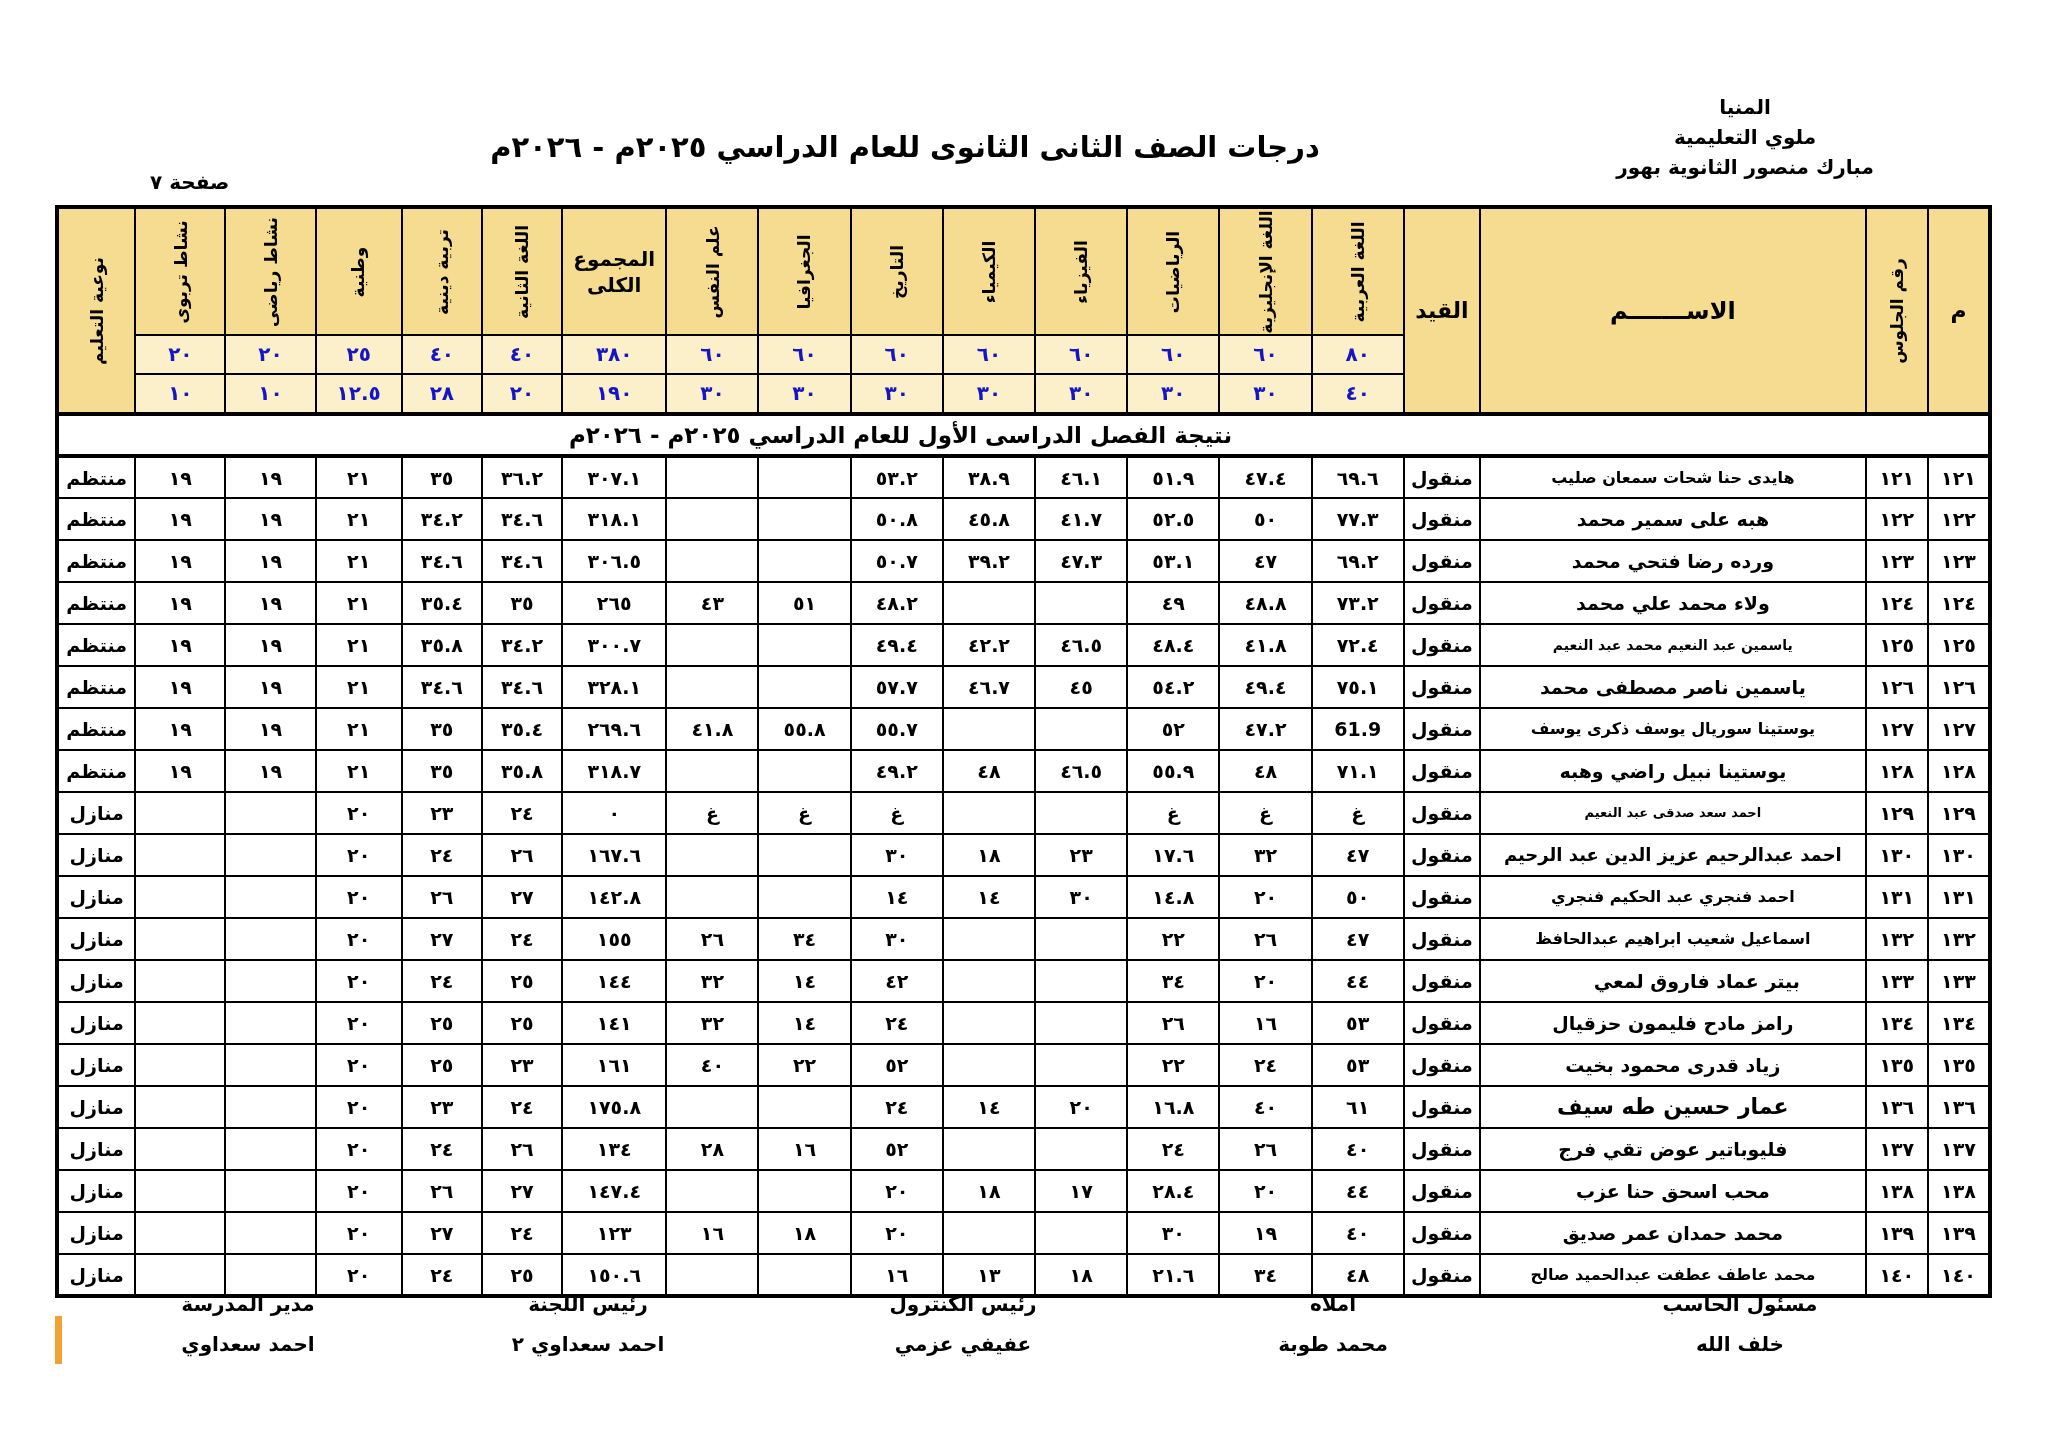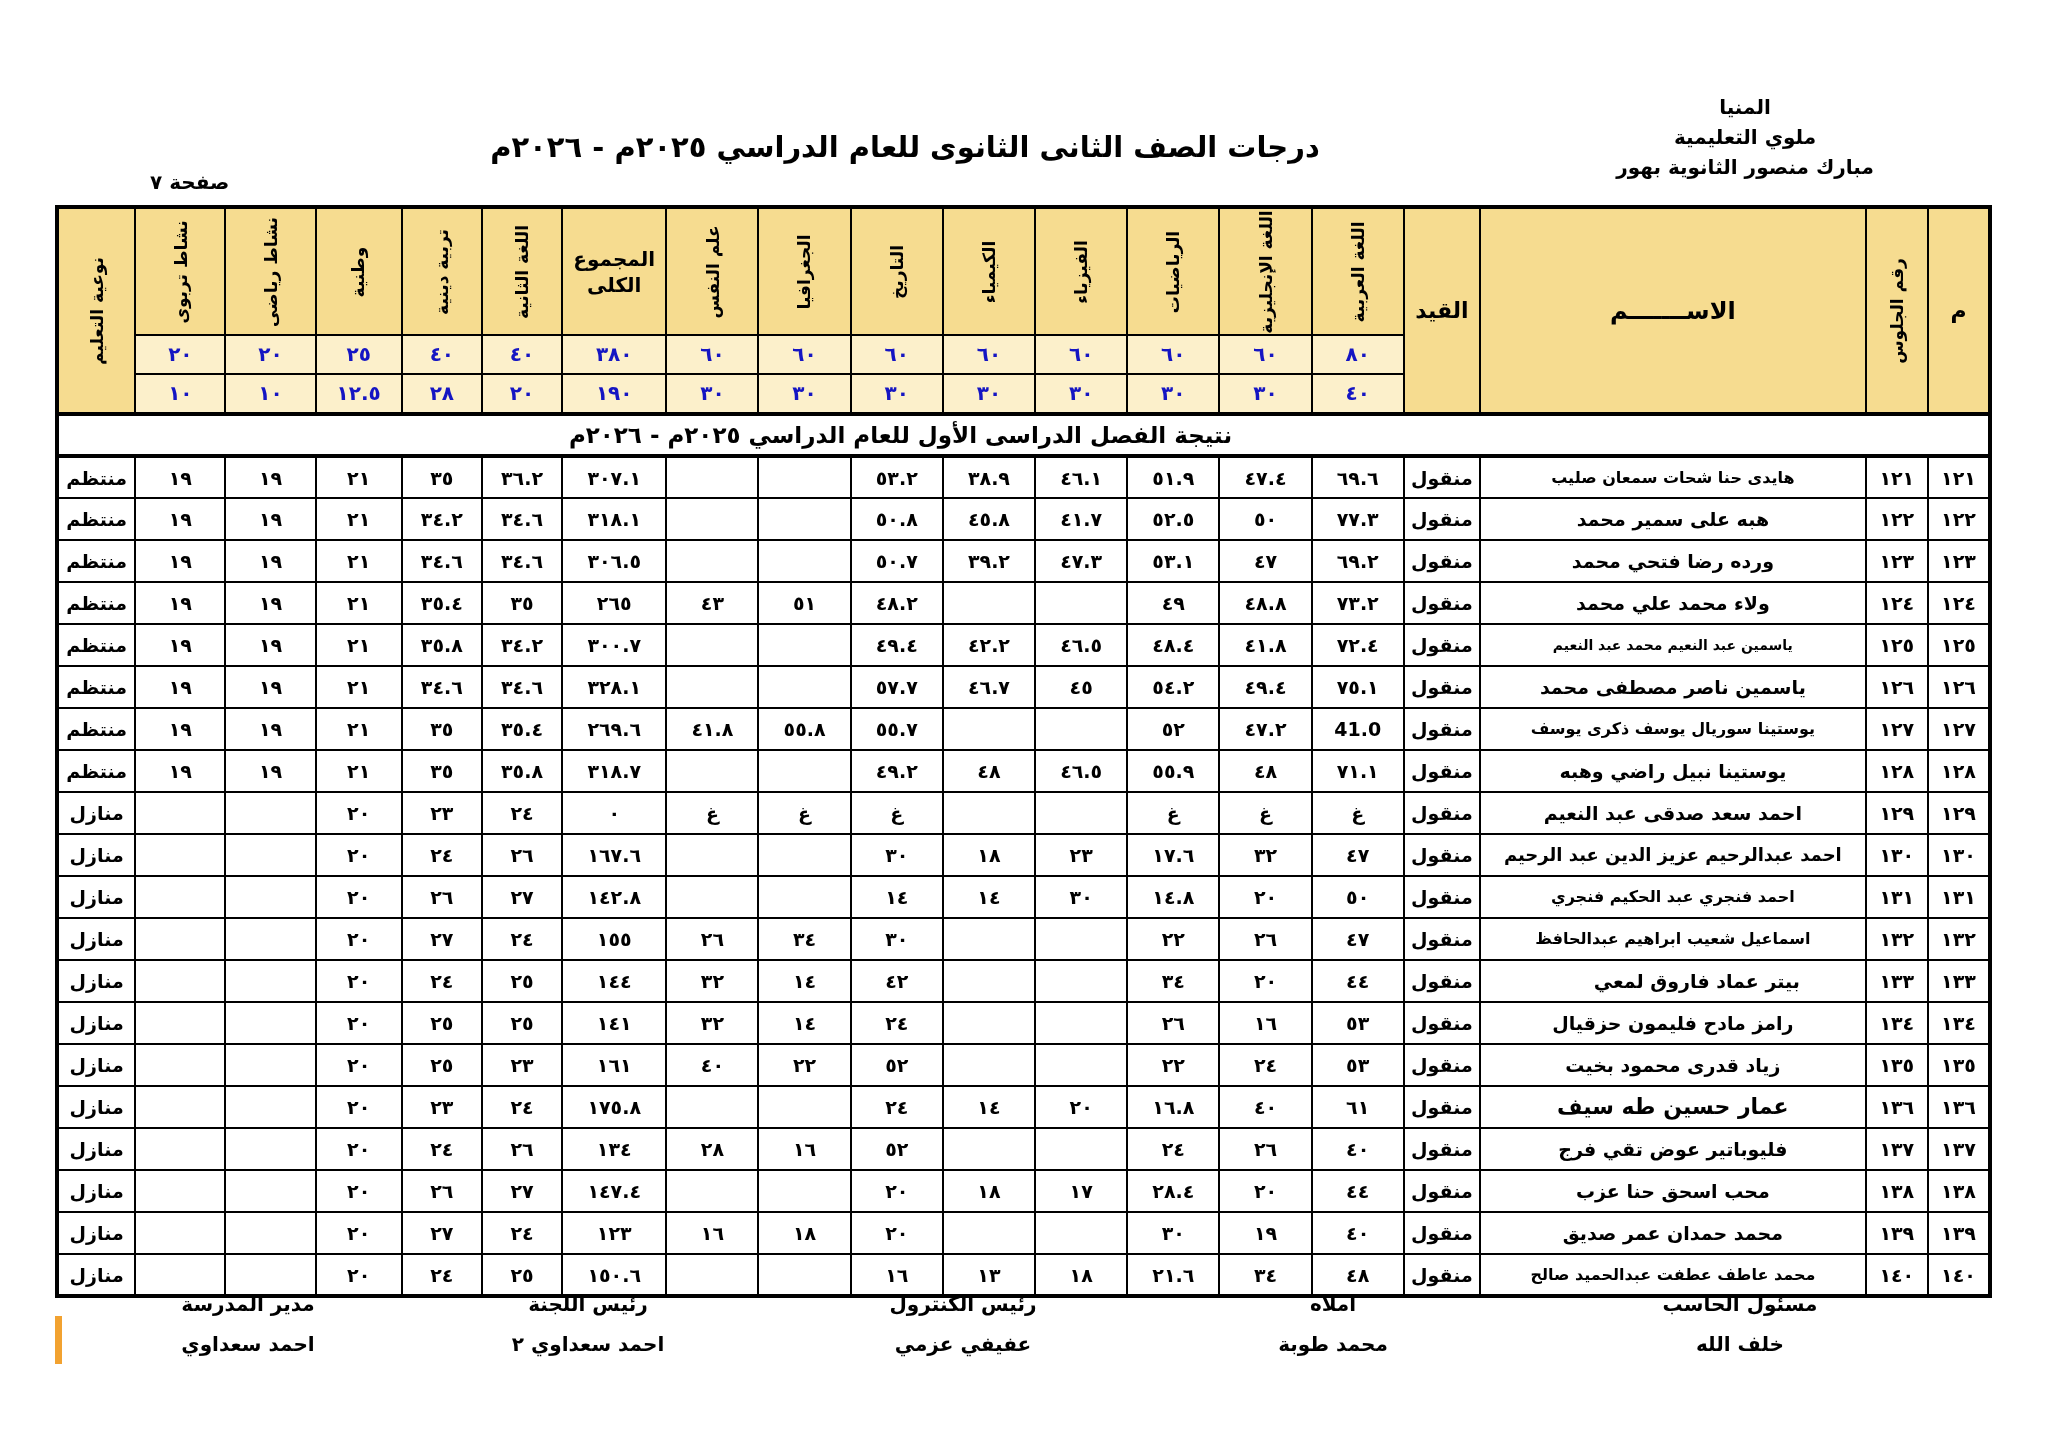--- a/index.html
+++ b/index.html
@@ -318,21 +318,21 @@
           <td class="c-mark">٢١</td>
           <td class="c-mark">١٩</td>
           <td class="c-mark">١٩</td>
           <td class="c-type">منتظم</td>
         </tr>
         <tr>
           <td class="c-serial">١٢٧</td>
           <td class="c-seat">١٢٧</td>
           <td class="c-name" style="font-size: 16px;">يوستينا سوريال يوسف ذكرى يوسف</td>
           <td class="c-qaid">منقول</td>
-          <td class="c-mark">41.0</td>
+          <td class="c-mark">61.9</td>
           <td class="c-mark">٤٧.٢</td>
           <td class="c-mark">٥٢</td>
           <td class="c-mark"></td>
           <td class="c-mark"></td>
           <td class="c-mark">٥٥.٧</td>
           <td class="c-mark">٥٥.٨</td>
           <td class="c-mark">٤١.٨</td>
           <td class="c-mark">٢٦٩.٦</td>
           <td class="c-mark">٣٥.٤</td>
           <td class="c-mark">٣٥</td>
@@ -358,21 +358,21 @@
           <td class="c-mark">٣٥.٨</td>
           <td class="c-mark">٣٥</td>
           <td class="c-mark">٢١</td>
           <td class="c-mark">١٩</td>
           <td class="c-mark">١٩</td>
           <td class="c-type">منتظم</td>
         </tr>
         <tr>
           <td class="c-serial">١٢٩</td>
           <td class="c-seat">١٢٩</td>
-          <td class="c-name" style="font-size: 19px; border-radius: 18px;">احمد سعد صدقى عبد النعيم</td>
+          <td class="c-name" style="font-size: 13px; border-radius: 18px;">احمد سعد صدقى عبد النعيم</td>
           <td class="c-qaid">منقول</td>
           <td class="c-mark">غ</td>
           <td class="c-mark">غ</td>
           <td class="c-mark">غ</td>
           <td class="c-mark"></td>
           <td class="c-mark"></td>
           <td class="c-mark">غ</td>
           <td class="c-mark">غ</td>
           <td class="c-mark">غ</td>
           <td class="c-mark">٠</td>

